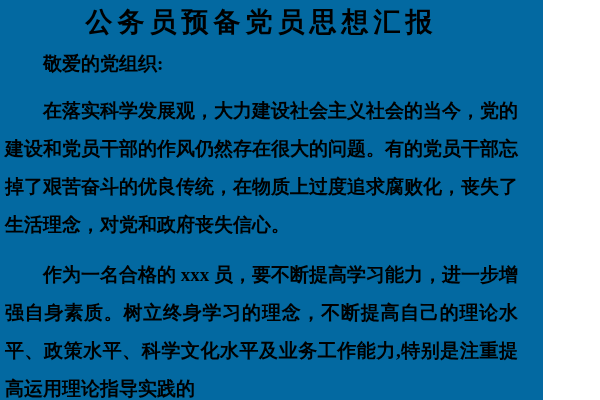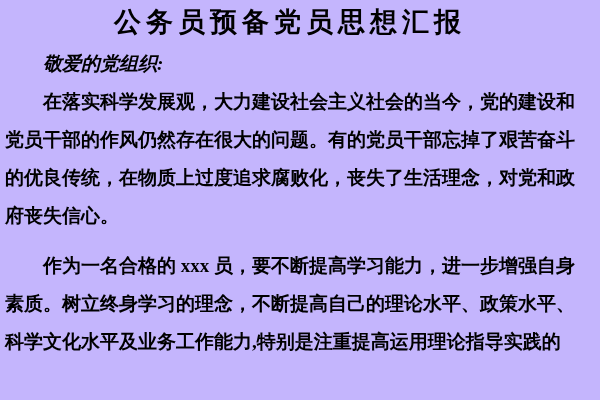--- a/index.html
+++ b/index.html
@@ -5,24 +5,24 @@
   html, body {
     margin: 0;
     padding: 0;
     width: 600px;
     height: 400px;
     overflow: hidden;
     background: #ffffff;
   }
   .page {
     box-sizing: border-box;
-    width: 600px;
+    width: 543px;
     height: 400px;
     padding: 6px 25px 0 5px;
-    background: #c4b5fd;
+    background: #0369a1;
     color: #000000;
     font-family: "Liberation Serif", "DejaVu Serif", serif;
   }
   .doc-title {
     text-align: center;
     font-size: 27px;
     line-height: 32px;
     font-weight: bold;
     letter-spacing: 5px;
     white-space: nowrap;
@@ -32,22 +32,22 @@
     font-size: 19px;
     font-weight: 600;
     line-height: 38px;
   }
   .body-text p {
     margin: 0;
     text-indent: 2em;
     text-align: justify;
     text-align-last: left;
   }
-  p.salutation, p.greeting { margin: 0; font-style: italic; }
-  p.para-1 { margin-top: 0; }
+  p.salutation, p.greeting { margin: 0; }
+  p.para-1 { margin-top: 9px; }
   p.para-2 { margin-top: 12px; }
 </style>
 </head>
 <body>
 
 <div class="page">
   <div class="doc-title">公务员预备党员思想汇报</div>
 
   <div class="body-text">
     <p class="salutation">敬爱的党组织:</p>

